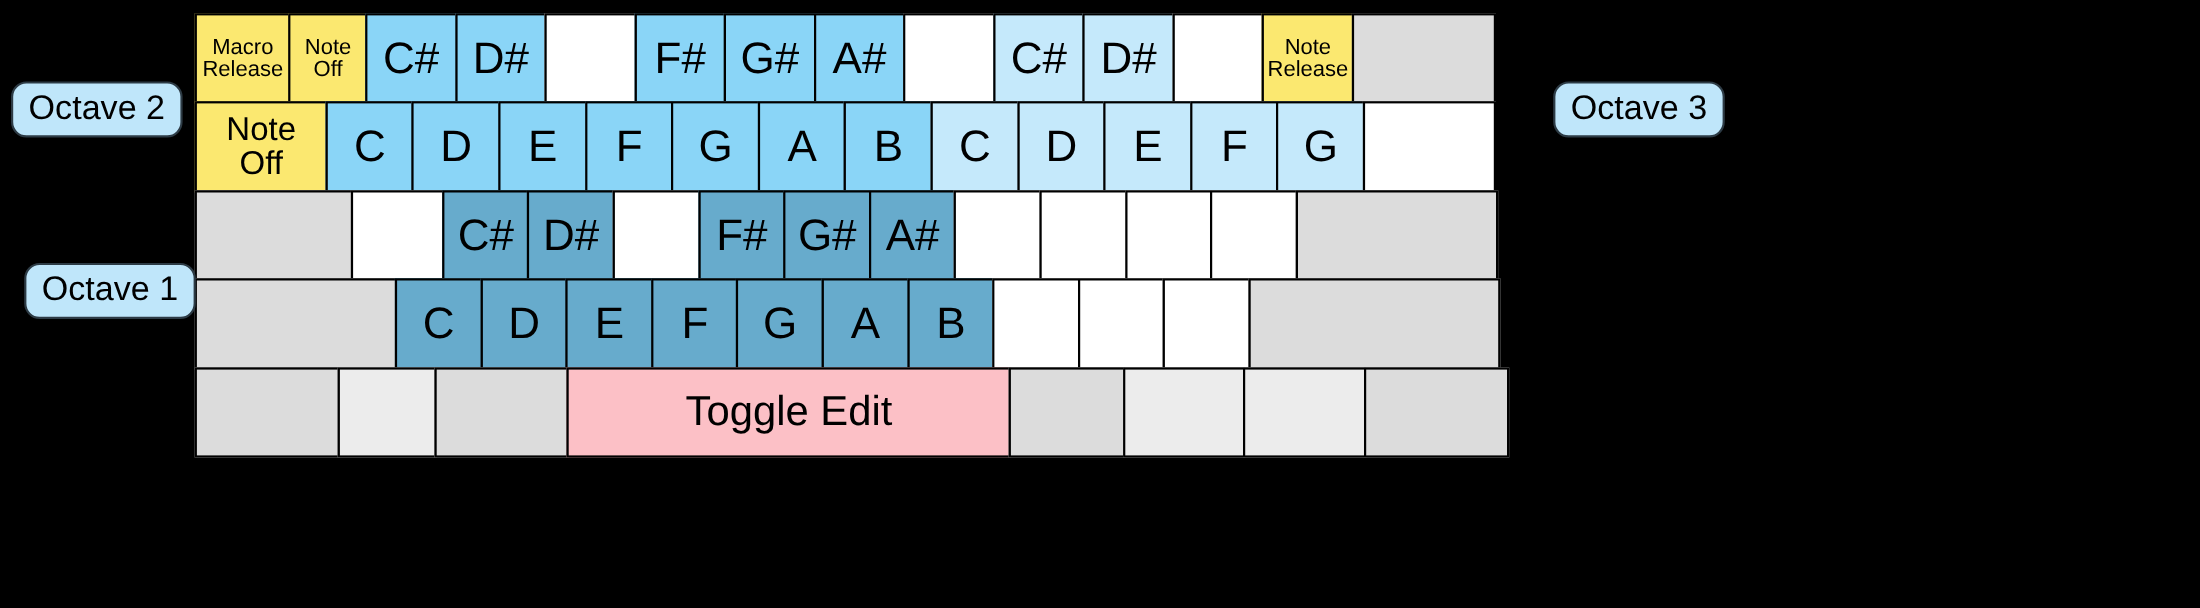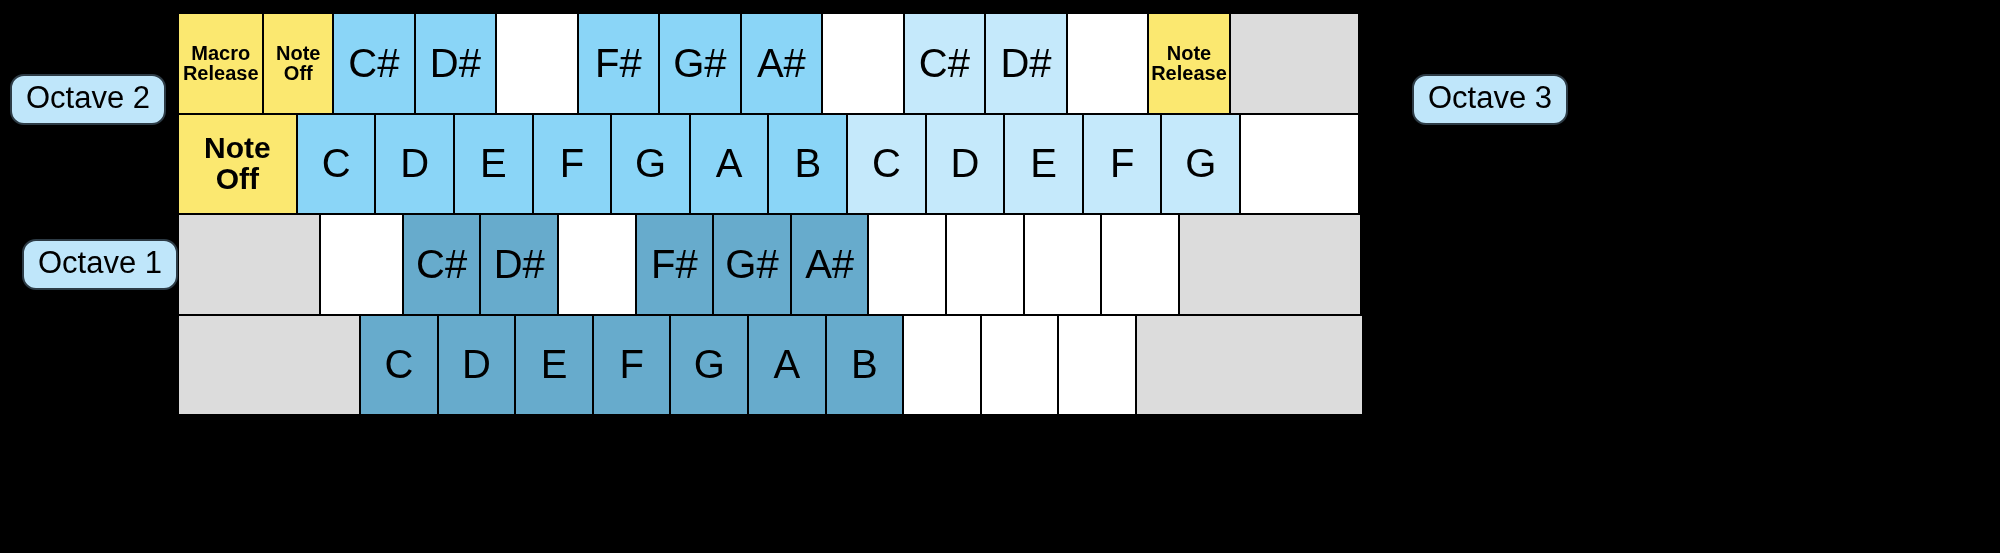--- a/index.html
+++ b/index.html
@@ -22,21 +22,21 @@
     text-align:center;color:#000;background:#fff;
     line-height:1.02;
     overflow:hidden;
     margin:-1px;
   }
   .key .lbl{display:block;padding:0 2px;}
   
   .k-white   {background:#ffffff;}
   .k-gray    {background:#dcdcdc;}
   .k-gray2   {background:#ececec;}
-  .k-yellow  {background:#fbe870;font-weight:bold;}
+  .k-yellow  {background:#fbe870;}
   .k-sky     {background:#8ad5f7;}
   .k-skylt   {background:#c5e9fb;}
   .k-steel   {background:#67abcc;}
   .k-pink    {background:#fcc0c6;}
   
   .t-note    {font-size:40px;}
   .t-small   {font-size:20px;}
   .t-med     {font-size:30px;}
   .t-toggle  {font-size:38px;}
   
@@ -216,17 +216,43 @@
       <div class="key k-white t-note" style="flex: 0 0 6.58436%;">
         <span class="lbl"></span>
       </div>
       <div class="key k-white t-note" style="flex: 0 0 6.58436%;">
         <span class="lbl"></span>
       </div>
       <div class="key k-gray t-note" style="flex: 0 0 18.93%;">
         <span class="lbl"></span>
       </div>
     </div>
+    <div class="krow">
+      <div class="key k-gray t-note" style="flex: 0 0 10.9457%;">
+        <span class="lbl"></span>
+      </div>
+      <div class="key k-gray2 t-note" style="flex: 0 0 7.44308%;">
+        <span class="lbl"></span>
+      </div>
+      <div class="key k-gray t-note" style="flex: 0 0 10.0701%;">
+        <span class="lbl"></span>
+      </div>
+      <div class="key k-pink t-toggle" style="flex: 0 0 33.4501%;">
+        <span class="lbl">Toggle Edit</span>
+      </div>
+      <div class="key k-gray t-note" style="flex: 0 0 8.75657%;">
+        <span class="lbl"></span>
+      </div>
+      <div class="key k-gray2 t-note" style="flex: 0 0 9.1944%;">
+        <span class="lbl"></span>
+      </div>
+      <div class="key k-gray2 t-note" style="flex: 0 0 9.1944%;">
+        <span class="lbl"></span>
+      </div>
+      <div class="key k-gray t-note" style="flex: 0 0 10.9457%;">
+        <span class="lbl"></span>
+      </div>
+    </div>
   </div>
 
 <div class="pill" id="pill-oct2">Octave 2</div>
 <div class="pill" id="pill-oct1">Octave 1</div>
 <div class="pill" id="pill-oct3">Octave 3</div>
 
 </body></html>

